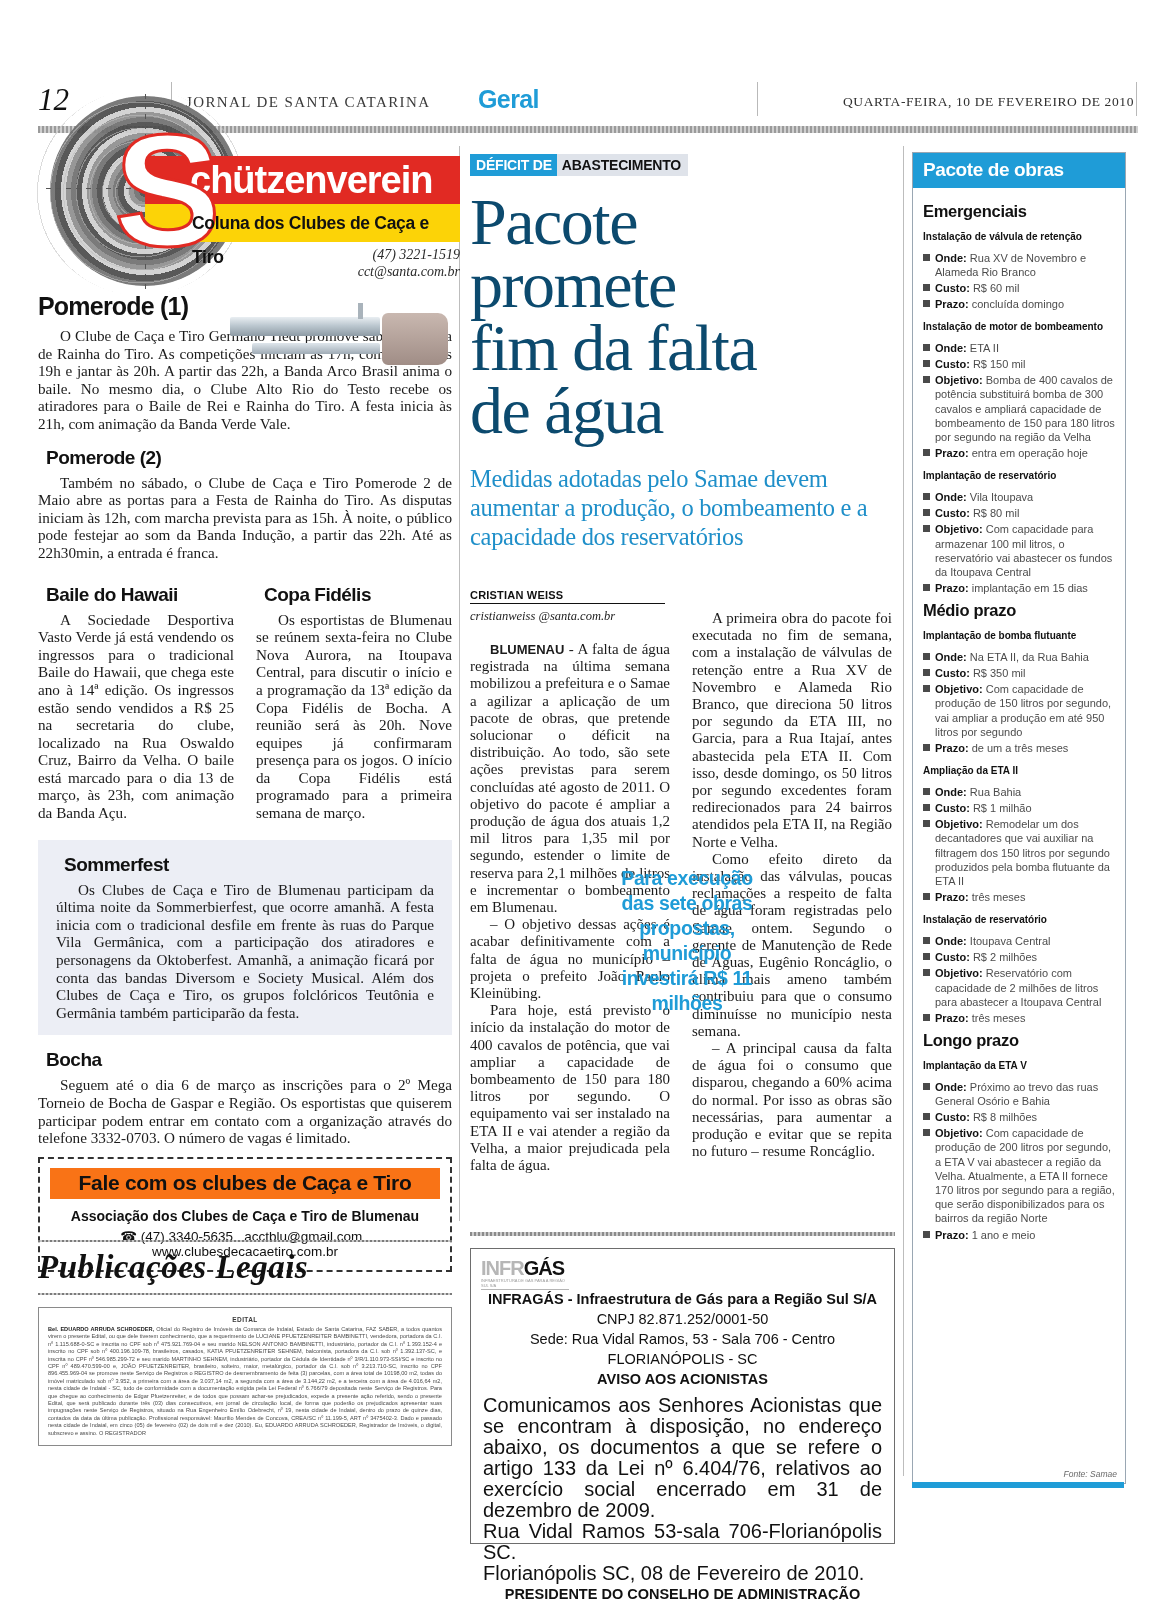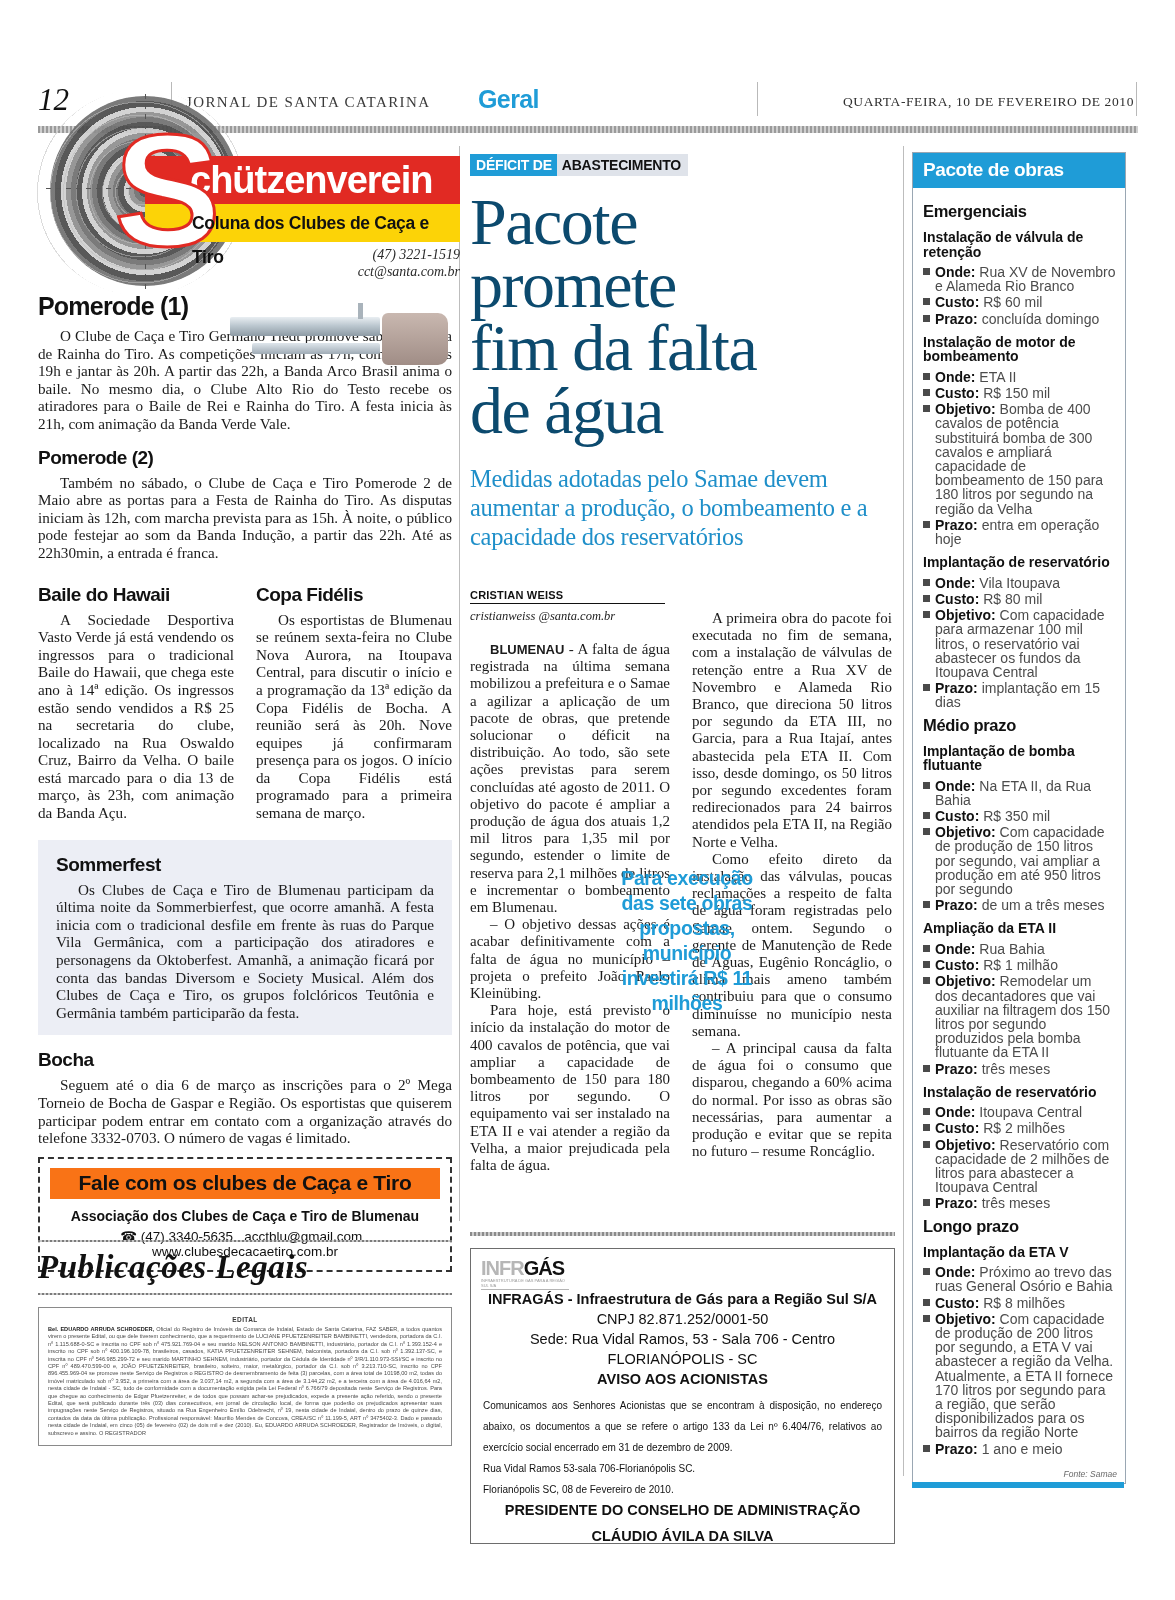--- a/index.html
+++ b/index.html
@@ -57,21 +57,21 @@
   .sv-s{position:absolute;left:74px;top:14px;font-family:"Liberation Sans",sans-serif;
     font-weight:bold;font-size:160px;color:#fff;line-height:160px;
     -webkit-text-stroke:3px #e12a23;text-shadow:0 0 0 #fff;}
   .sv-contact{position:absolute;right:0px;top:150px;text-align:right;
     font-style:italic;font-size:14px;color:#2b2b2b;line-height:17px;}
 
   
   h2.blk{font-family:"Liberation Sans",sans-serif;font-weight:bold;font-size:25px;
     margin:0 0 6px 0;color:#111;letter-spacing:-.8px;}
   h3.blk{font-family:"Liberation Sans",sans-serif;font-weight:bold;font-size:19px;
-    margin:0 0 5px 0;color:#111;letter-spacing:-.5px;}
+    margin:0 0 5px 8px;color:#111;letter-spacing:-.5px;}
   p.body{font-family:"Liberation Serif",serif;font-size:15.2px;line-height:17.6px;
     margin:0 0 8px 0;text-align:justify;text-indent:22px;color:#1b1b1b;}
   .two-col{display:flex;gap:22px;}
   .two-col > div{flex:1;}
   .photo-strip{position:absolute;left:230px;top:307px;width:220px;height:60px;}
   .rifle-barrel{position:absolute;left:0;top:10px;width:150px;height:19px;
     background:linear-gradient(180deg,#e9eef2,#bcc8d0 45%,#8e9ba5);border-radius:2px;}
   .rifle-barrel2{position:absolute;left:22px;top:36px;width:128px;height:11px;
     background:linear-gradient(180deg,#dfe6ec,#9fabb5);border-radius:2px;}
   .rifle-sight{position:absolute;left:128px;top:-4px;width:5px;height:16px;background:#a9b3bb;}
@@ -126,33 +126,33 @@
     background:repeating-linear-gradient(90deg,#8b8b8b 0 2px,#cccccc 2px 4px);}
   .ad-box{position:absolute;left:470px;top:1248px;width:423px;height:294px;
     border:1px solid #6d6d6d;font-family:"Liberation Sans",sans-serif;}
   .ad-logo{position:absolute;left:10px;top:8px;font-weight:bold;font-size:20px;
     letter-spacing:-1px;color:#111;}
   .ad-logo .pale{color:#b6b6b6;}
   .ad-logo .tiny{display:block;font-size:4px;color:#9a9a9a;letter-spacing:0;font-weight:normal;
     border-bottom:1px solid #b5b5b5;width:88px;padding-bottom:1px;margin-top:-2px;}
   .ad-c{text-align:center;font-size:14.5px;line-height:20px;color:#111;}
   .ad-c.b{font-weight:bold;}
-  .ad-p{font-size:10px;line-height:21px;color:#111;text-align:justify;}
+  .ad-p{font-size:20px;line-height:21px;color:#111;text-align:justify;}
   .ad-inner{position:absolute;left:12px;top:40px;width:399px;}
 
   
   .side-box{position:absolute;left:912px;top:152px;width:212px;height:1330px;
     border:1px solid #9aa7b3;background:#fff;}
   .side-head{background:#1f9cd7;color:#fff;font-family:"Liberation Sans",sans-serif;
     font-weight:bold;font-size:19px;padding:6px 10px 7px 10px;letter-spacing:-.4px;}
   .side-body{padding:8px 9px 6px 10px;font-family:"Liberation Sans",sans-serif;}
   .side-h2{font-size:16.5px;font-weight:bold;margin:6px 0 9px 0;color:#111;letter-spacing:-.3px;}
-  .side-h3{font-size:14px;font-weight:bold;margin:9px 0 6px 0;color:#111;line-height:14.5px;}
+  .side-h3{font-size:10px;font-weight:bold;margin:9px 0 6px 0;color:#111;line-height:14.5px;}
   ul.side-list{list-style:none;margin:0 0 2px 0;padding:0;}
-  ul.side-list li{font-size:14px;line-height:14.2px;color:#4c4c4c;margin-bottom:2px;
+  ul.side-list li{font-size:11px;line-height:14.2px;color:#4c4c4c;margin-bottom:2px;
     padding-left:12px;position:relative;text-align:left;}
   ul.side-list li:before{content:"";position:absolute;left:0;top:3px;width:7px;height:7px;
     background:#4a4a4a;}
   ul.side-list li b{color:#111;}
   .side-source{position:absolute;right:8px;bottom:4px;font-family:"Liberation Sans",sans-serif;
     font-size:8.5px;font-style:italic;color:#6a6a6a;}
   .blue-edge{position:absolute;left:912px;top:1482px;width:212px;height:6px;background:#1f9cd7;}
 </style>
 </head>
 <body>

